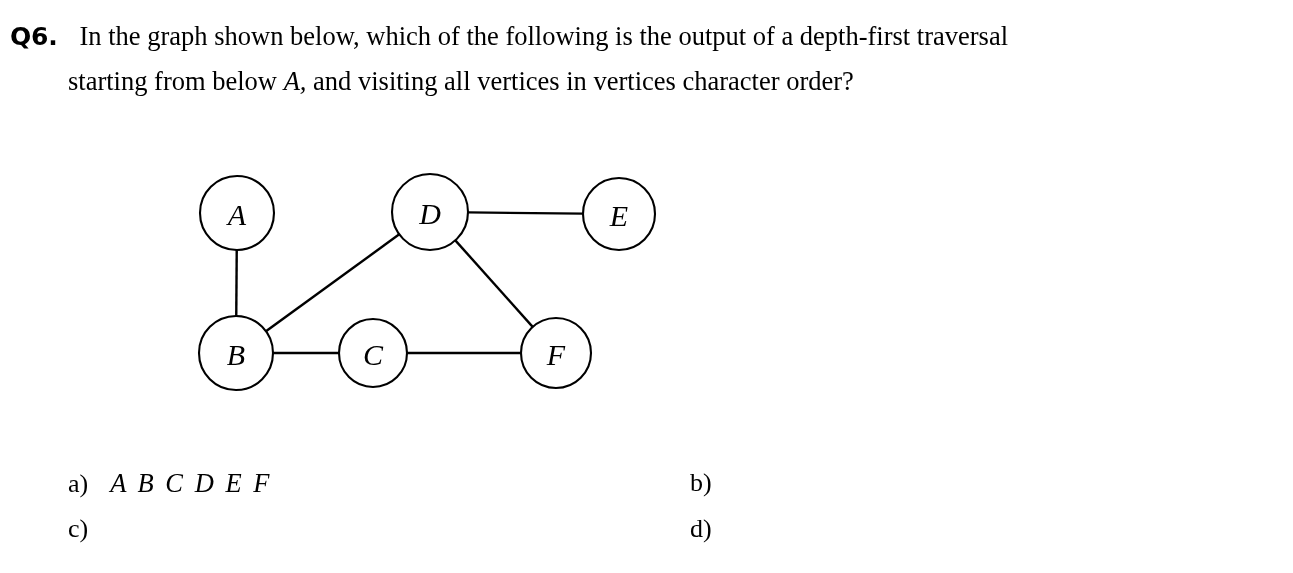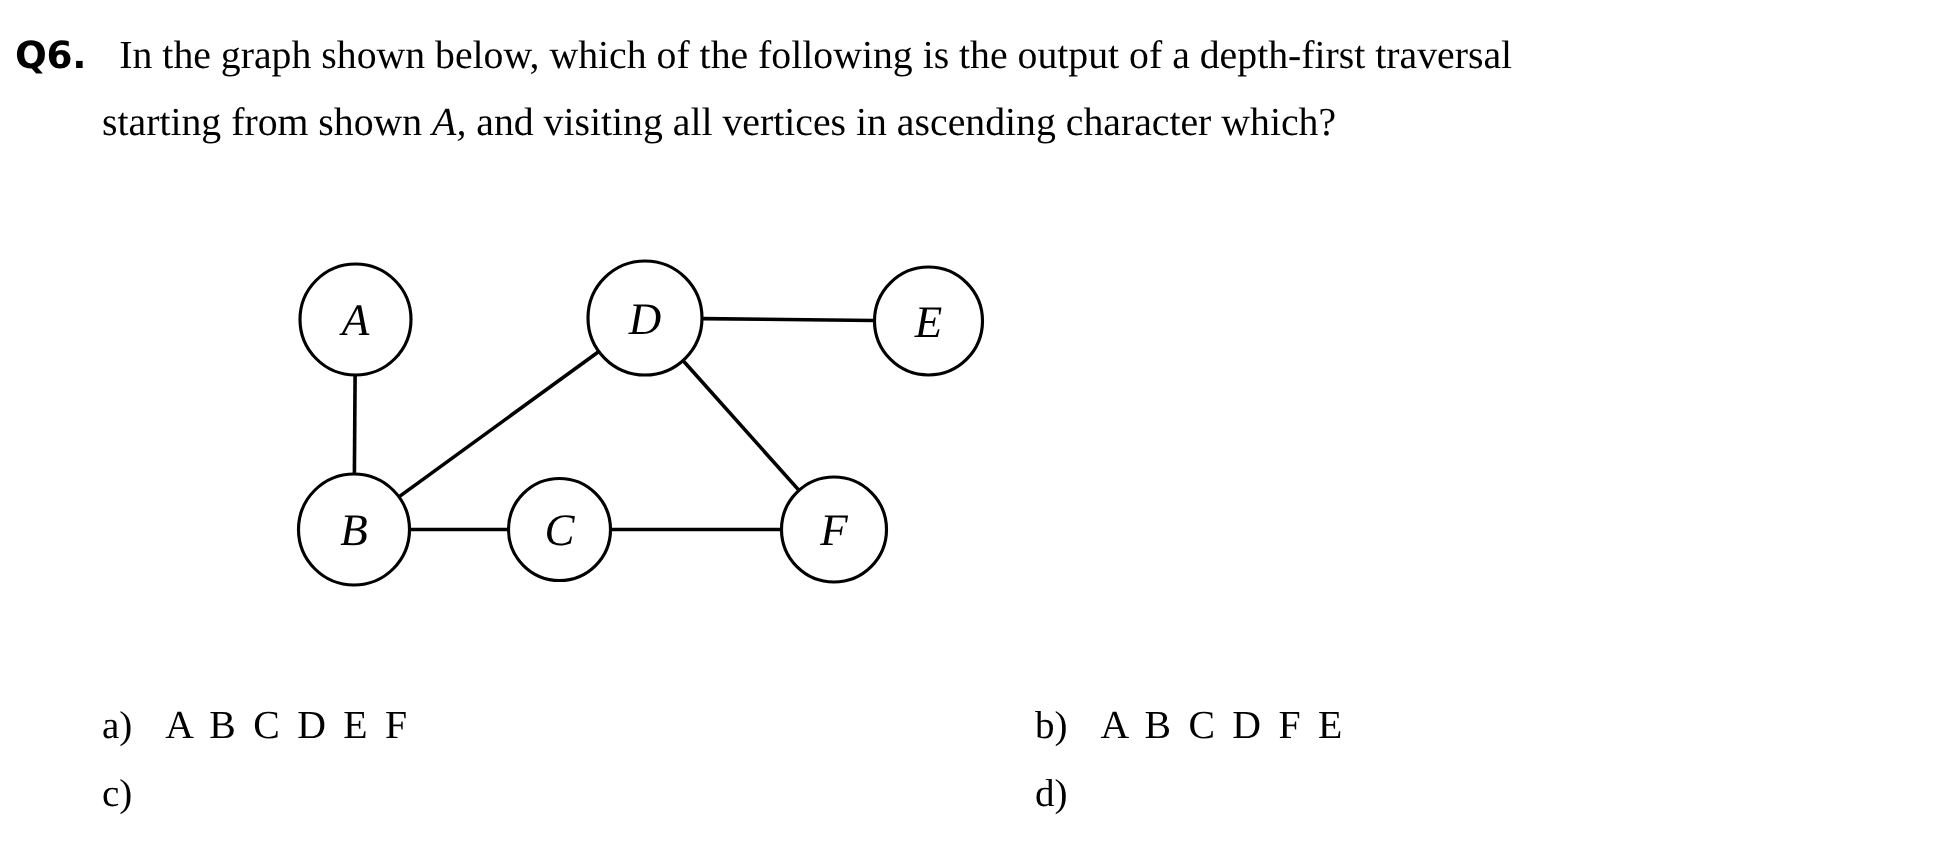--- a/index.html
+++ b/index.html
@@ -87,34 +87,35 @@
   .opt-col-right { left: 690px; }
   .opt-row-1 { top: 10px; }
   .opt-row-2 { top: 56px; }
 
   .opt-letter {
     font-size: 26px;
     font-family: "Liberation Serif", "DejaVu Serif", serif;
   }
   .opt-sequence {
     font-size: 26.5px;
+    font-style: italic;
     font-family: "Liberation Serif", "DejaVu Serif", serif;
     margin-left: 22px;
     letter-spacing: 2.5px;
   }
 </style>
 </head>
 <body>
 
 <div id="question-block">
   <div class="q-line">
     <span class="q-number">Q6.</span><span class="q-gap"></span><span>In the graph shown below, which of the following is the output of a depth-first traversal</span>
   </div>
   <div class="q-line">
-    <span class="q-indent"></span><span>starting from shown </span><span class="ital">A,</span><span> and visiting all vertices in ascending character which?</span>
+    <span class="q-indent"></span><span>starting from below </span><span class="ital">A,</span><span> and visiting all vertices in vertices character order?</span>
   </div>
 </div>
 
 <div id="graph-figure">
   <svg id="graph-svg" width="520" height="250" viewBox="0 0 520 250">
     <g id="edge-layer">
         <line x1="56.73572102743882" y1="89.99905615856522" x2="56.26427897256118" y2="156.00094384143478" class="edge-line" stroke="#000000"></line>
         <line x1="85.92990518824077" y1="171.24682148689718" x2="219.2611784553203" y2="74.3411022567002" class="edge-line" stroke="#000000"></line>
         <line x1="93" y1="193" x2="159" y2="193" class="edge-line" stroke="#000000"></line>
         <line x1="227" y1="193" x2="341" y2="193" class="edge-line" stroke="#000000"></line>
@@ -152,21 +153,20 @@
 
 <div id="options-block">
 
   <div class="option-row opt-col-left opt-row-1">
     <span class="opt-letter">a)</span>
     <span class="opt-sequence">A B C D E F</span>
   </div>
 
   <div class="option-row opt-col-right opt-row-1">
     <span class="opt-letter">b)</span>
-    <span class="opt-sequence">A B C D F E</span>
   </div>
 
   <div class="option-row opt-col-left opt-row-2">
     <span class="opt-letter">c)</span>
   </div>
 
   <div class="option-row opt-col-right opt-row-2">
     <span class="opt-letter">d)</span>
   </div>
 

